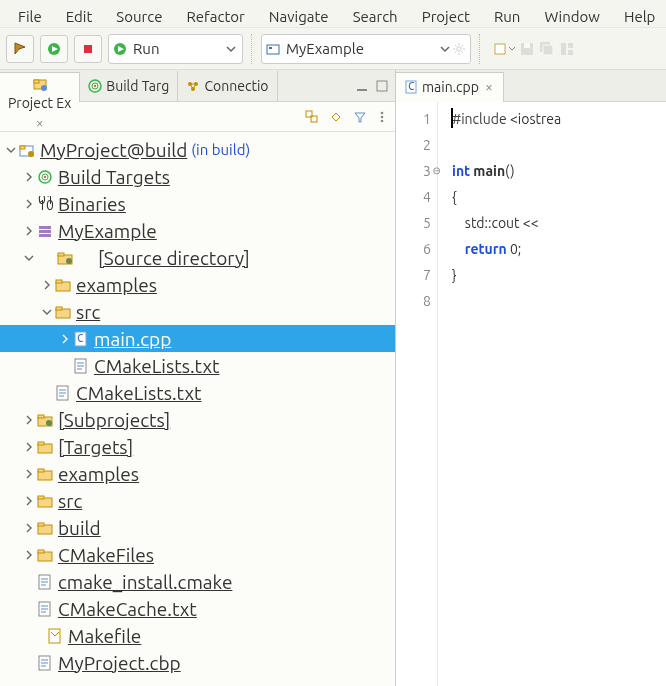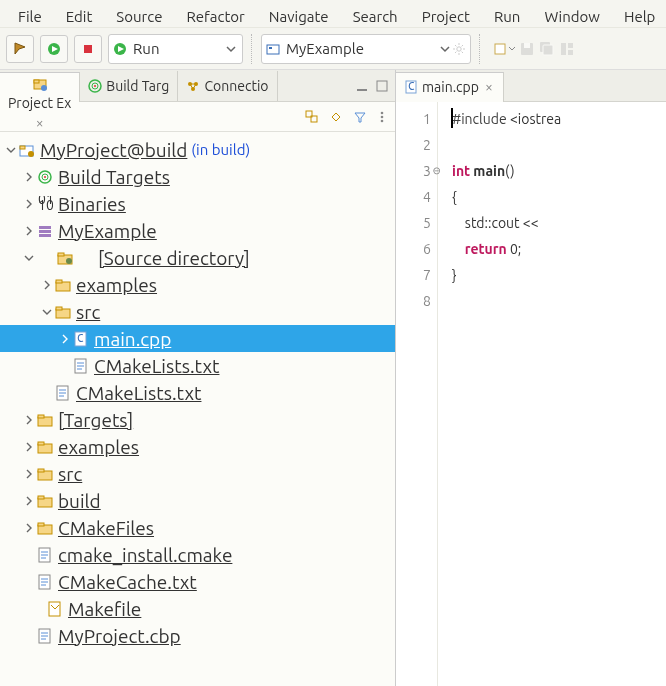--- a/index.html
+++ b/index.html
@@ -28,21 +28,21 @@
 .tree-row.selected .twisty { color:#fff; }
 .ticon { width:18px; height:18px; display:inline-flex; align-items:center; justify-content:center; margin-right:4px; }
 .tree-label { font-size:19px;text-decoration:underline; }
 .build-path { color:#1d4ed8; font-size:15px; margin-left:4px; }
 .right { flex:1; display:flex; flex-direction:column; background:#fff; }
 .ed-tabs { display:flex; align-items:center; background:#eeeee8; height:32px; border-bottom:1px solid #d4d4ce; }
 .ed-tab { display:flex; align-items:center; gap:4px; padding:4px 8px; height:30px; background:#fcfcf8; border-right:1px solid #d0d0ca; border-top:1px solid #ccc; position:relative; top:1px; }
 .editor { display:flex; flex:1; font-family:"DejaVu Sans Mono",Consolas,monospace; font-size:17px; }
 .gutter { width:42px; background:#fff; border-right:1px solid #e8e8e0; text-align:right; color:#888; padding:4px 6px 0 0; line-height:26px; position:relative; }
 .code { padding:4px 0 0 14px; line-height:26px; white-space:pre; }
-.kw { color:#be185d; font-weight:bold; }
+.kw { color:#1d4ed8; font-weight:bold; }
 .pp { color:#404040; font-weight:normal; }
 .cursor-line { position:relative; }
 .cursor-line::before { content:""; position:absolute; left:-1px; top:2px; width:2px; height:20px; background:#000; }
 svg { display:block; }
 </style>
 </head>
 <body>
 
 <div class="menubar">
 <span>File</span>
@@ -364,20 +364,35 @@
         <div class="tree-row" style="padding-left: 22px;">
           <span class="twisty">
             <svg width="10" height="10">
               <path d="M3 1 L7 5 L3 9" stroke="currentColor" fill="none" stroke-width="1.4"></path>
             </svg>
           </span>
           <span class="ticon">
             <svg width="16" height="16">
               <rect x="1" y="5" width="14" height="9" fill="#f6d686" stroke="#c49000"></rect>
               <rect x="1" y="3" width="6" height="3" fill="#f6d686" stroke="#c49000"></rect>
+              <circle cx="12" cy="11" r="3" fill="#6a8a4a"></circle>
+            </svg>
+          </span>
+          <span class="tree-label">[Subprojects]</span>
+        </div>
+        <div class="tree-row" style="padding-left: 22px;">
+          <span class="twisty">
+            <svg width="10" height="10">
+              <path d="M3 1 L7 5 L3 9" stroke="currentColor" fill="none" stroke-width="1.4"></path>
+            </svg>
+          </span>
+          <span class="ticon">
+            <svg width="16" height="16">
+              <rect x="1" y="5" width="14" height="9" fill="#f6d686" stroke="#c49000"></rect>
+              <rect x="1" y="3" width="6" height="3" fill="#f6d686" stroke="#c49000"></rect>
             </svg>
           </span>
           <span class="tree-label">[Targets]</span>
         </div>
         <div class="tree-row" style="padding-left: 22px;">
           <span class="twisty">
             <svg width="10" height="10">
               <path d="M3 1 L7 5 L3 9" stroke="currentColor" fill="none" stroke-width="1.4"></path>
             </svg>
           </span>

